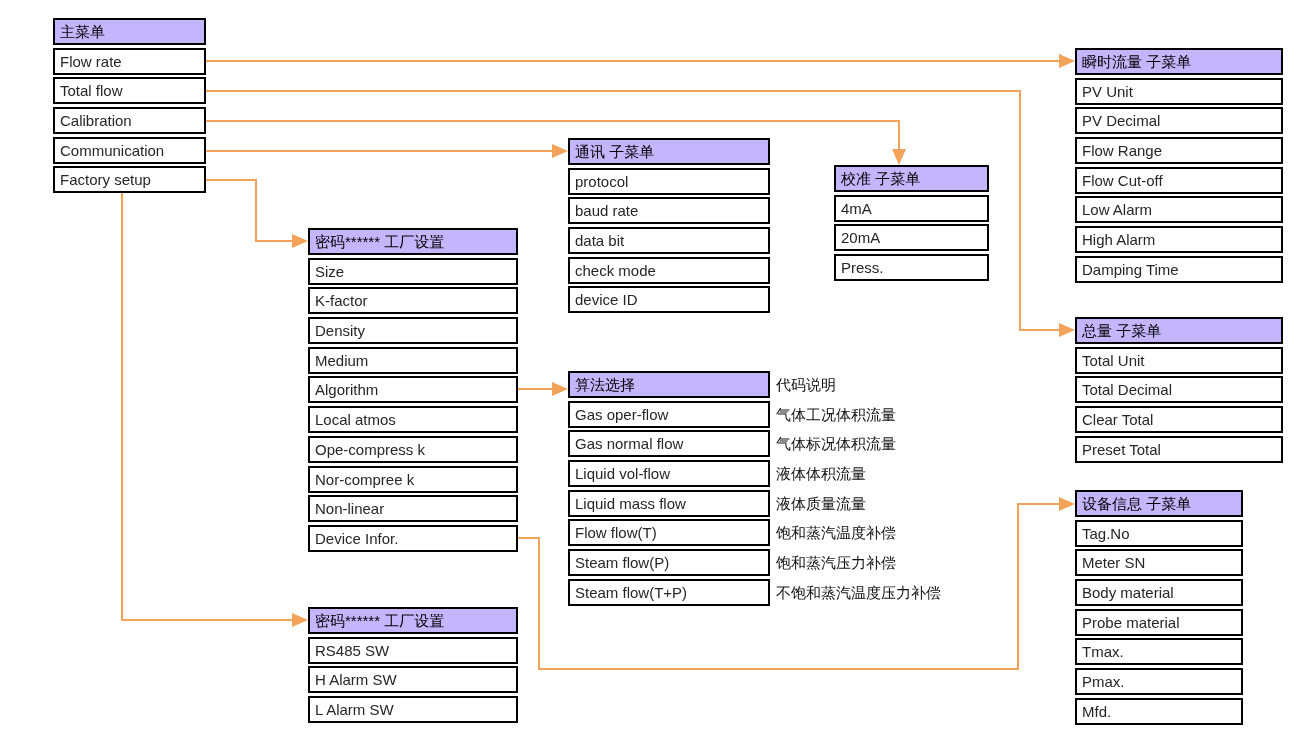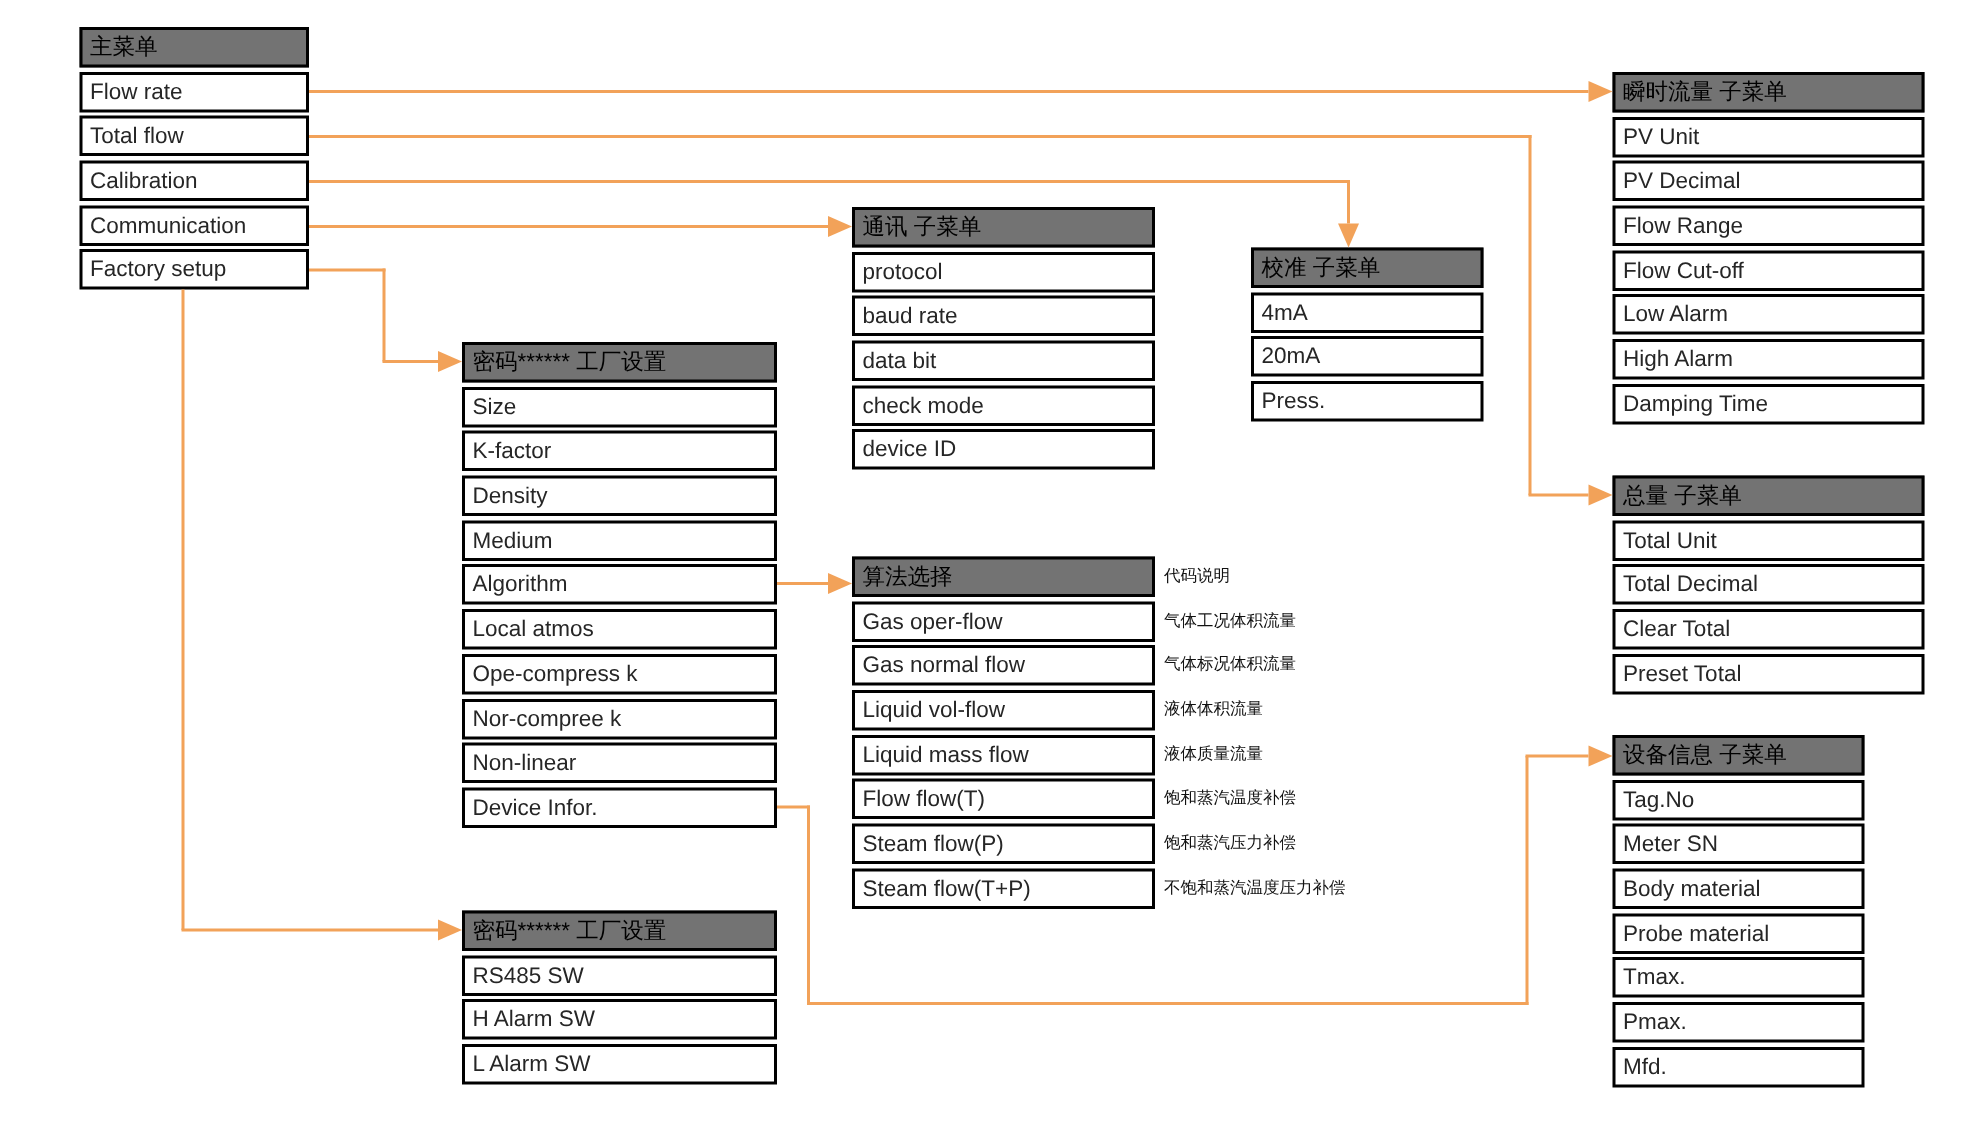--- a/index.html
+++ b/index.html
@@ -6,23 +6,23 @@
   #canvas{
     position:relative;width:1314px;height:751px;background:#ffffff;overflow:hidden;
     font-family:"Liberation Sans","DejaVu Sans",sans-serif;
   }
   .menu-box{position:absolute;display:flex;flex-direction:column;gap:2.7px;}
   .cell{
     box-sizing:border-box;height:27px;border:2px solid #000;background:#ffffff;
     font-size:15px;line-height:23px;padding-left:5px;color:#262626;
     white-space:nowrap;overflow:hidden;
   }
-  .cell.header{background:#737373;color:#000;}
+  .cell.header{background:#c4b5fd;color:#000;}
   .ann-col{position:absolute;display:flex;flex-direction:column;gap:2.7px;}
-  .ann{height:27px;font-size:11px;line-height:27px;color:#111;white-space:nowrap;}
+  .ann{height:27px;font-size:15px;line-height:27px;color:#111;white-space:nowrap;}
   .h{position:absolute;height:2px;background:#F2A259;}
   .v{position:absolute;width:2px;background:#F2A259;}
   .ar{position:absolute;width:0;height:0;border-top:7px solid transparent;border-bottom:7px solid transparent;border-left:16px solid #F2A259;}
   .ad{position:absolute;width:0;height:0;border-left:7px solid transparent;border-right:7px solid transparent;border-top:16px solid #F2A259;}
 </style>
 </head>
 <body>
 
 <div id="canvas">
 

